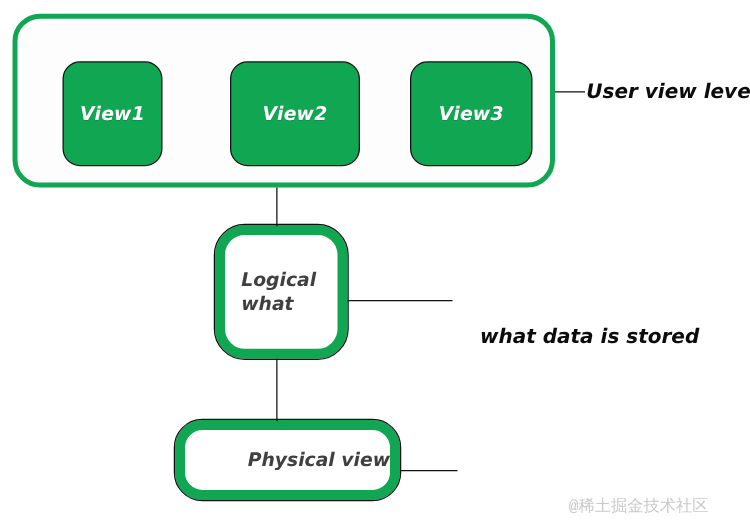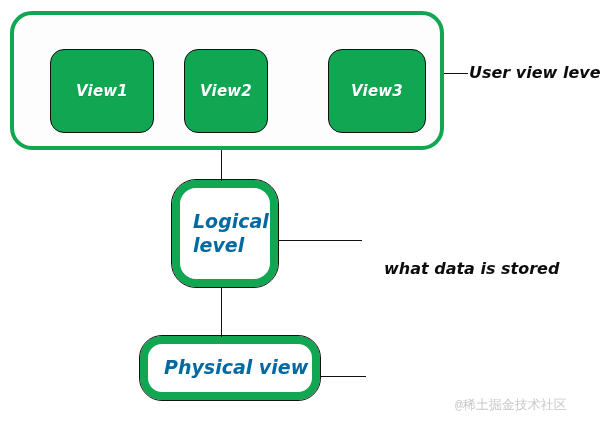--- a/index.html
+++ b/index.html
@@ -44,58 +44,58 @@
   }
   .view-box .view-label {
     color: #ffffff;
     font-family: "DejaVu Sans", sans-serif;
     font-style: italic;
     font-weight: bold;
     font-size: 15px;
     letter-spacing: 0.2px;
     text-shadow: 0 1px 0 rgba(0,0,0,0.12);
   }
-  #view-1 { left: 36px;  top: 34px; width: 104px;  height: 84px; }
-  #view-2 { left: 170px; top: 34px; width: 84px; height: 84px; }
+  #view-1 { left: 36px;  top: 34px; width: 80px;  height: 84px; }
+  #view-2 { left: 170px; top: 34px; width: 104px; height: 84px; }
   #view-3 { left: 314px; top: 34px; width: 98px;  height: 84px; }
 
   
   .rim-box {
     position: absolute;
     background: #ffffff;
     border: 8px solid #10a652;
     outline: 1.5px solid #111111;
     display: flex;
     align-items: center;
     box-sizing: border-box;
   }
   .rim-box .rim-label {
-    color: #0369a1;
+    color: #404040;
     font-family: "DejaVu Sans", sans-serif;
     font-style: italic;
     font-weight: bold;
-    font-size: 19px;
+    font-size: 15px;
     line-height: 1.22;
   }
   #logical-view-box {
     left: 172px;
     top: 180px;
     width: 106px;
     height: 107px;
     border-radius: 24px;
     justify-content: flex-start;
     padding-left: 13px;
   }
   #physical-view-box {
     left: 140px;
     top: 336px;
     width: 180px;
     height: 64px;
     border-radius: 22px;
-    justify-content: flex-start;
+    justify-content: flex-end;
     padding-left: 16px;
   }
 
   
   .conn-v {
     position: absolute;
     width: 0;
     border-left: 1.6px solid #111111;
   }
   .conn-h {
@@ -149,21 +149,21 @@
       <span class="view-label">View2</span>
     </div>
 
     <div class="view-box" id="view-3">
       <span class="view-label">View3</span>
     </div>
 
   </div>
 
   <div class="rim-box" id="logical-view-box">
-    <span class="rim-label"><span>Logical</span><br><span>level</span></span>
+    <span class="rim-label"><span>Logical</span><br><span>what</span></span>
   </div>
 
   <div class="rim-box" id="physical-view-box">
     <span class="rim-label">Physical view</span>
   </div>
 
   <div class="conn-v" id="conn-container-to-logical"></div>
   <div class="conn-v" id="conn-logical-to-physical"></div>
   <div class="conn-h" id="conn-user-label"></div>
   <div class="conn-h" id="conn-logical-label"></div>

